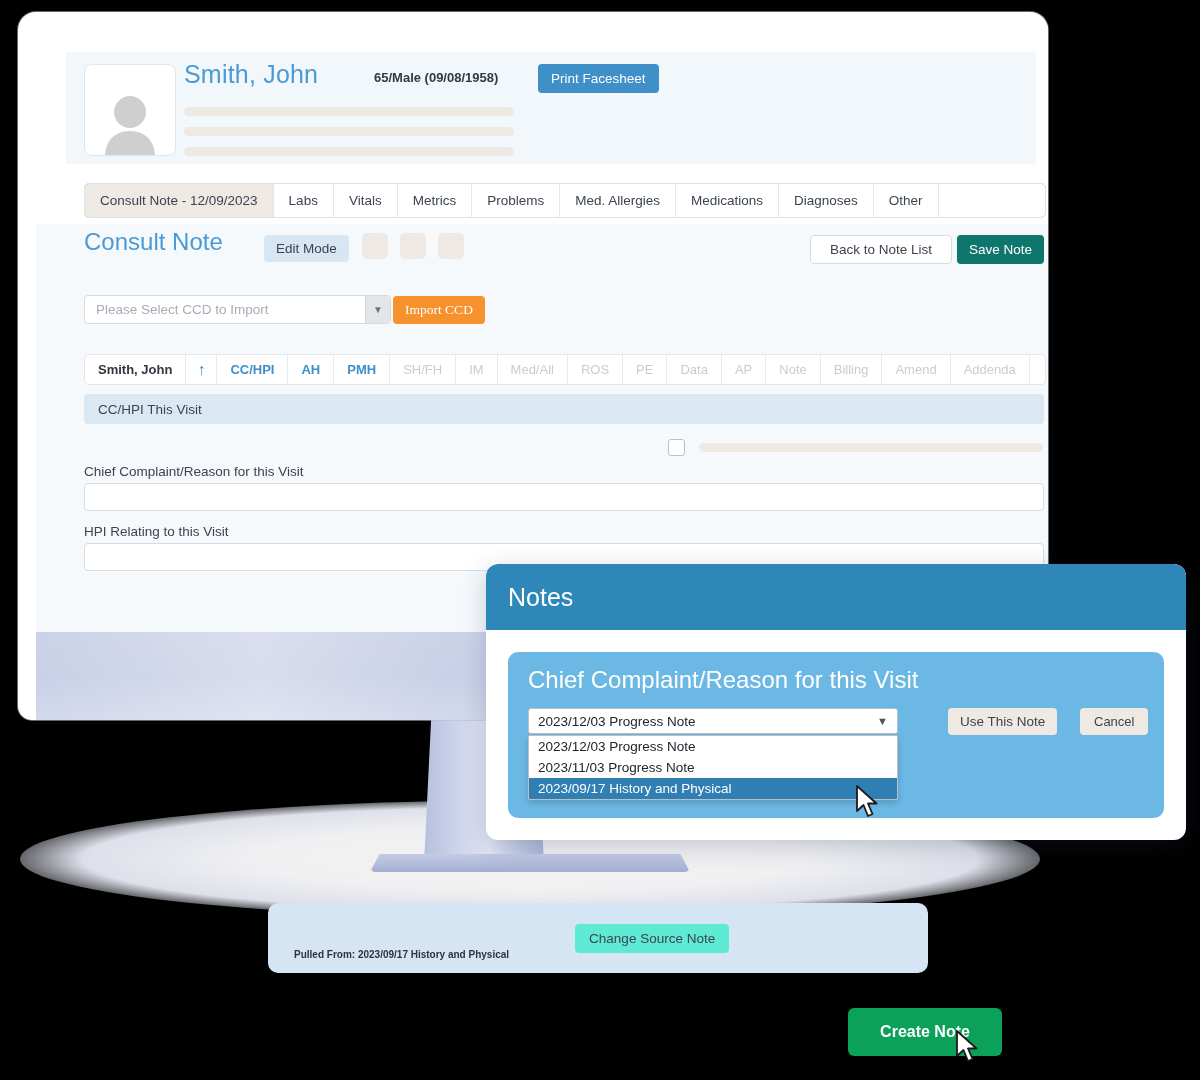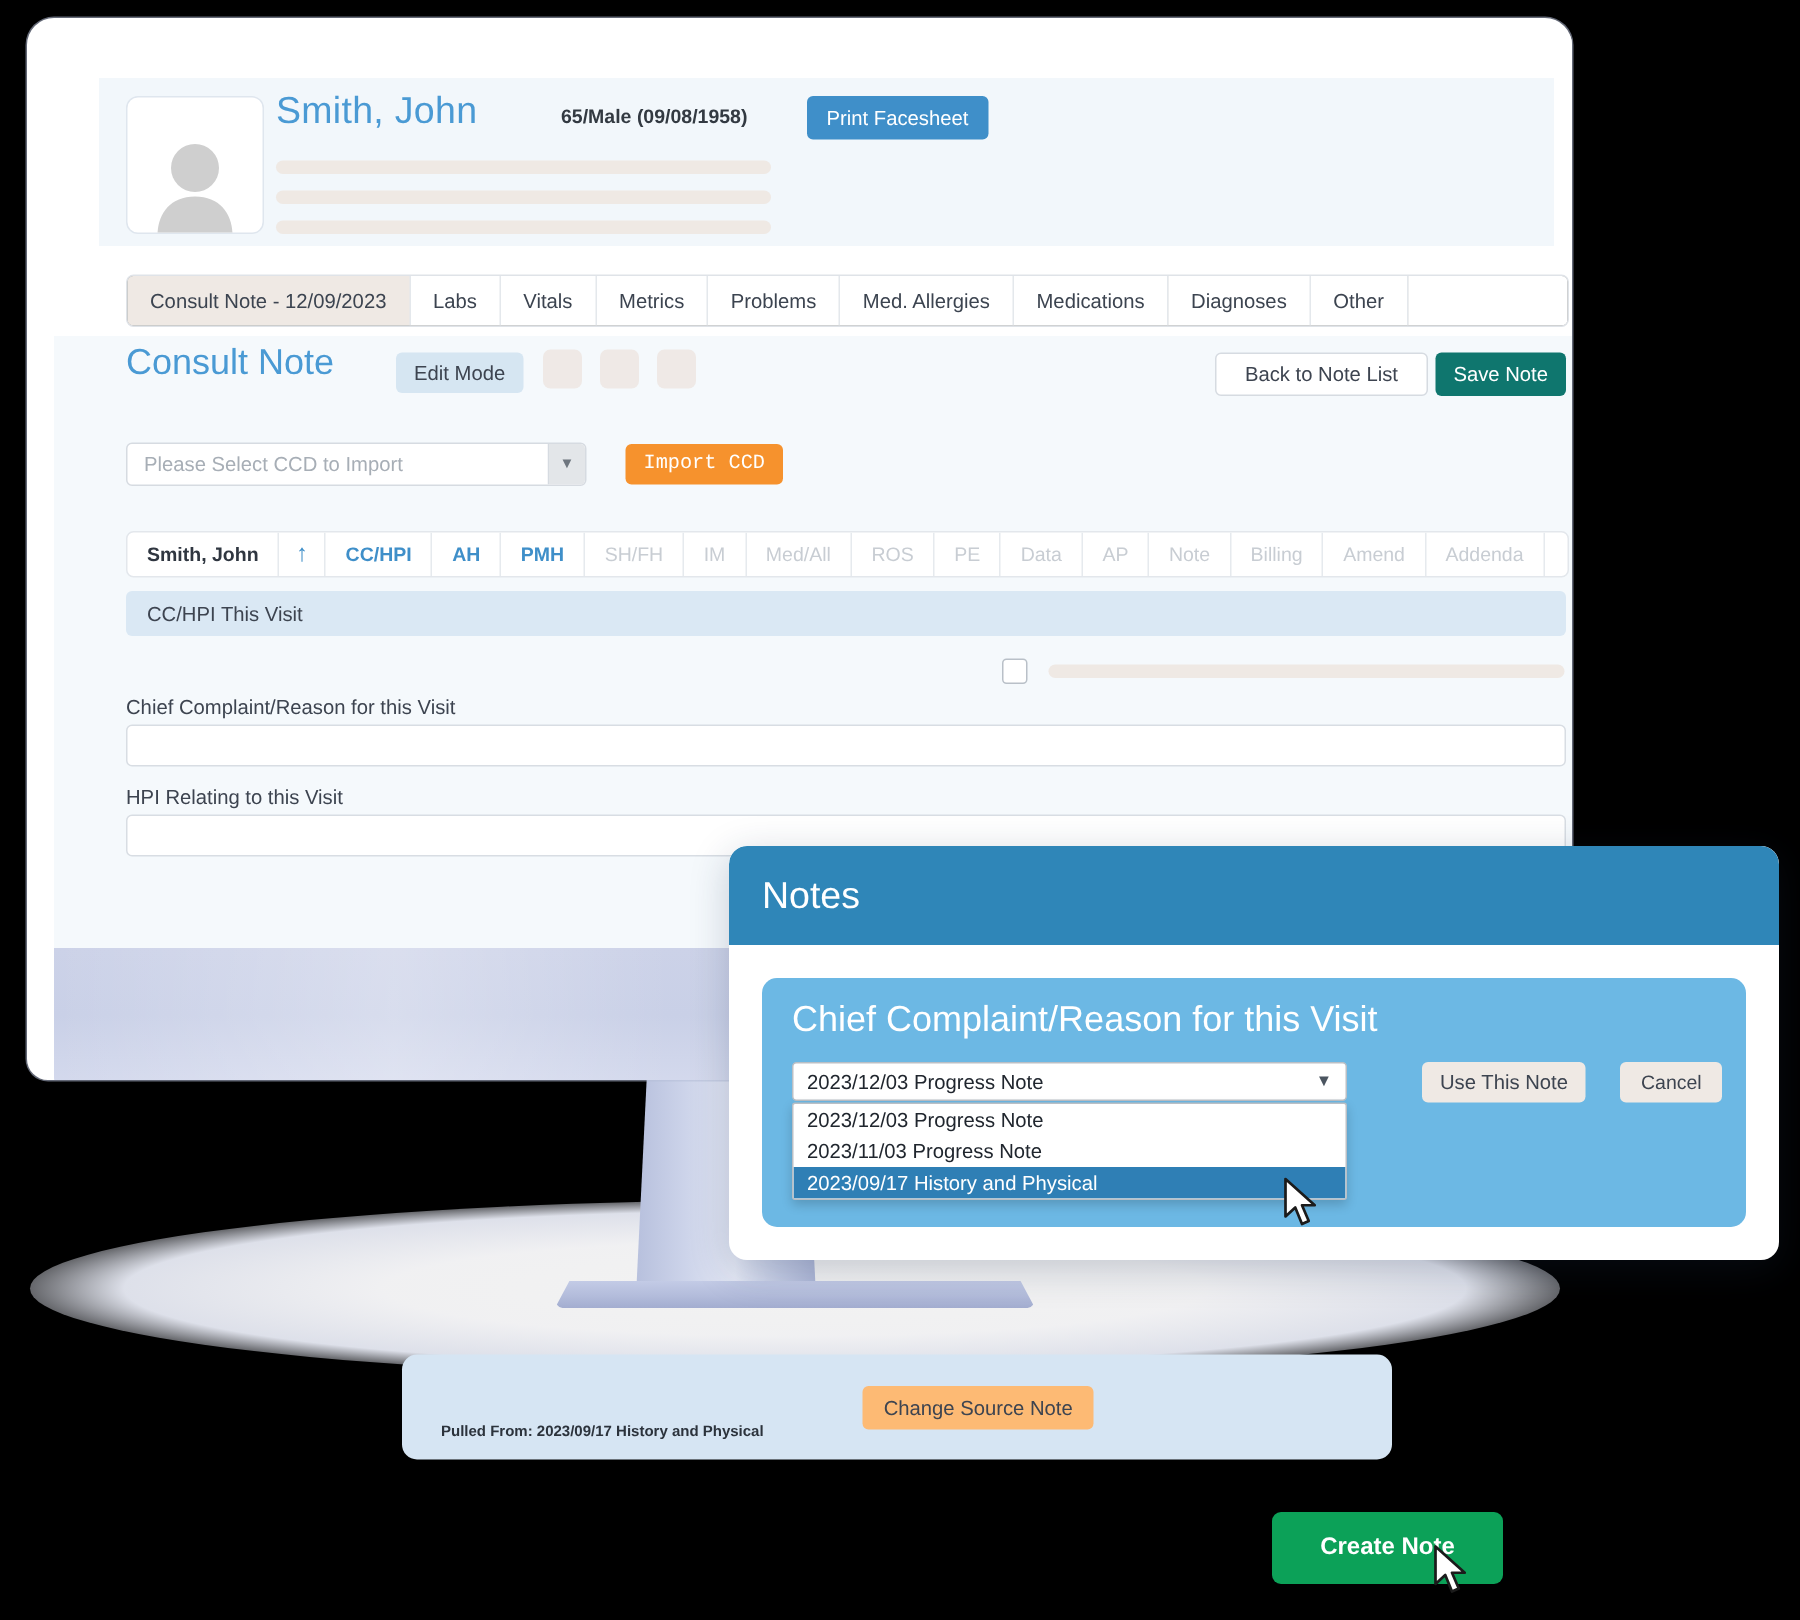--- a/index.html
+++ b/index.html
@@ -84,21 +84,21 @@
     padding:7px 13px;font-size:13.5px;font-family:inherit;cursor:pointer;
   }
   .ph-bar{position:absolute;left:118px;height:9px;border-radius:5px;background:#efe9e4;width:330px;}
   .ph-bar.b1{top:55px;}
   .ph-bar.b2{top:75px;}
   .ph-bar.b3{top:95px;}
 
   
   .tabstrip{
     position:absolute;left:48px;top:159px;width:960px;height:33px;
-    border:1px solid #dfe3e8;border-radius:5px;background:#a3a3a3;
+    border:1px solid #dfe3e8;border-radius:5px;background:#3b82f6;
     display:flex;overflow:hidden;
   }
   .tab{
     display:flex;align-items:center;padding:0 15px;
     font-size:13.5px;color:#3c4450;border-right:1px solid #e4e8ec;
     cursor:pointer;white-space:nowrap;background:#fff;
   }
   .tab.active{background:#efe9e4;}
   .tab.filler{flex:1;border-right:none;cursor:default;}
 
@@ -148,22 +148,22 @@
     width:305px;height:27px;border:1px solid #d6dbe1;border-radius:4px;background:#fff;
     display:flex;align-items:center;position:relative;cursor:pointer;
   }
   .ccd-select .ph{padding-left:11px;font-size:13.5px;color:#a7aeb6;}
   .ccd-select .caret{
     position:absolute;right:0;top:0;bottom:0;width:24px;background:#e3e6e9;
     border-left:1px solid #d6dbe1;border-radius:0 3px 3px 0;
     display:flex;align-items:center;justify-content:center;color:#6e767f;font-size:10px;
   }
   .import-ccd{
-    margin-left:26px;background:#f6922d;color:#fff;border:none;border-radius:4px;
-    padding:6px 12px;font-size:13.5px;font-family:Liberation Mono, monospace;cursor:pointer;
+    margin-left:2px;background:#f6922d;color:#fff;border:none;border-radius:4px;
+    padding:6px 12px;font-size:13.5px;font-family:Liberation Serif, serif;cursor:pointer;
   }
 
   .sectionbar{
     position:absolute;left:48px;top:130px;width:960px;height:29px;
     border:1px solid #e3e7ec;border-radius:5px;background:#fff;display:flex;overflow:hidden;
   }
   .sec{
     display:flex;align-items:center;justify-content:center;padding:0 13px;
     font-size:13px;border-right:1px solid #e6eaee;cursor:pointer;white-space:nowrap;
   }
@@ -240,21 +240,21 @@
   }
 
   
   .pulled-bar{
     position:absolute;left:268px;top:903px;width:660px;height:70px;
     background:#d6e5f3;border-radius:10px;display:flex;align-items:center;
     box-sizing:border-box;padding:0 26px;
   }
   .pulled-text{font-size:10px;color:#2c333c;font-weight:700;margin-top:32px;}
   .change-src{
-    margin-left:66px;background:#fdba74;color:#3d4450;border:none;border-radius:4px;
+    margin-left:66px;background:#5eead4;color:#3d4450;border:none;border-radius:4px;
     padding:7px 14px;font-size:13.5px;font-family:inherit;cursor:pointer;
   }
 
   
   .create-note{
     position:absolute;left:848px;top:1008px;width:154px;height:48px;
     background:#0ca158;color:#fff;border:none;border-radius:6px;
     font-size:16px;font-weight:700;font-family:inherit;cursor:pointer;
   }
 

